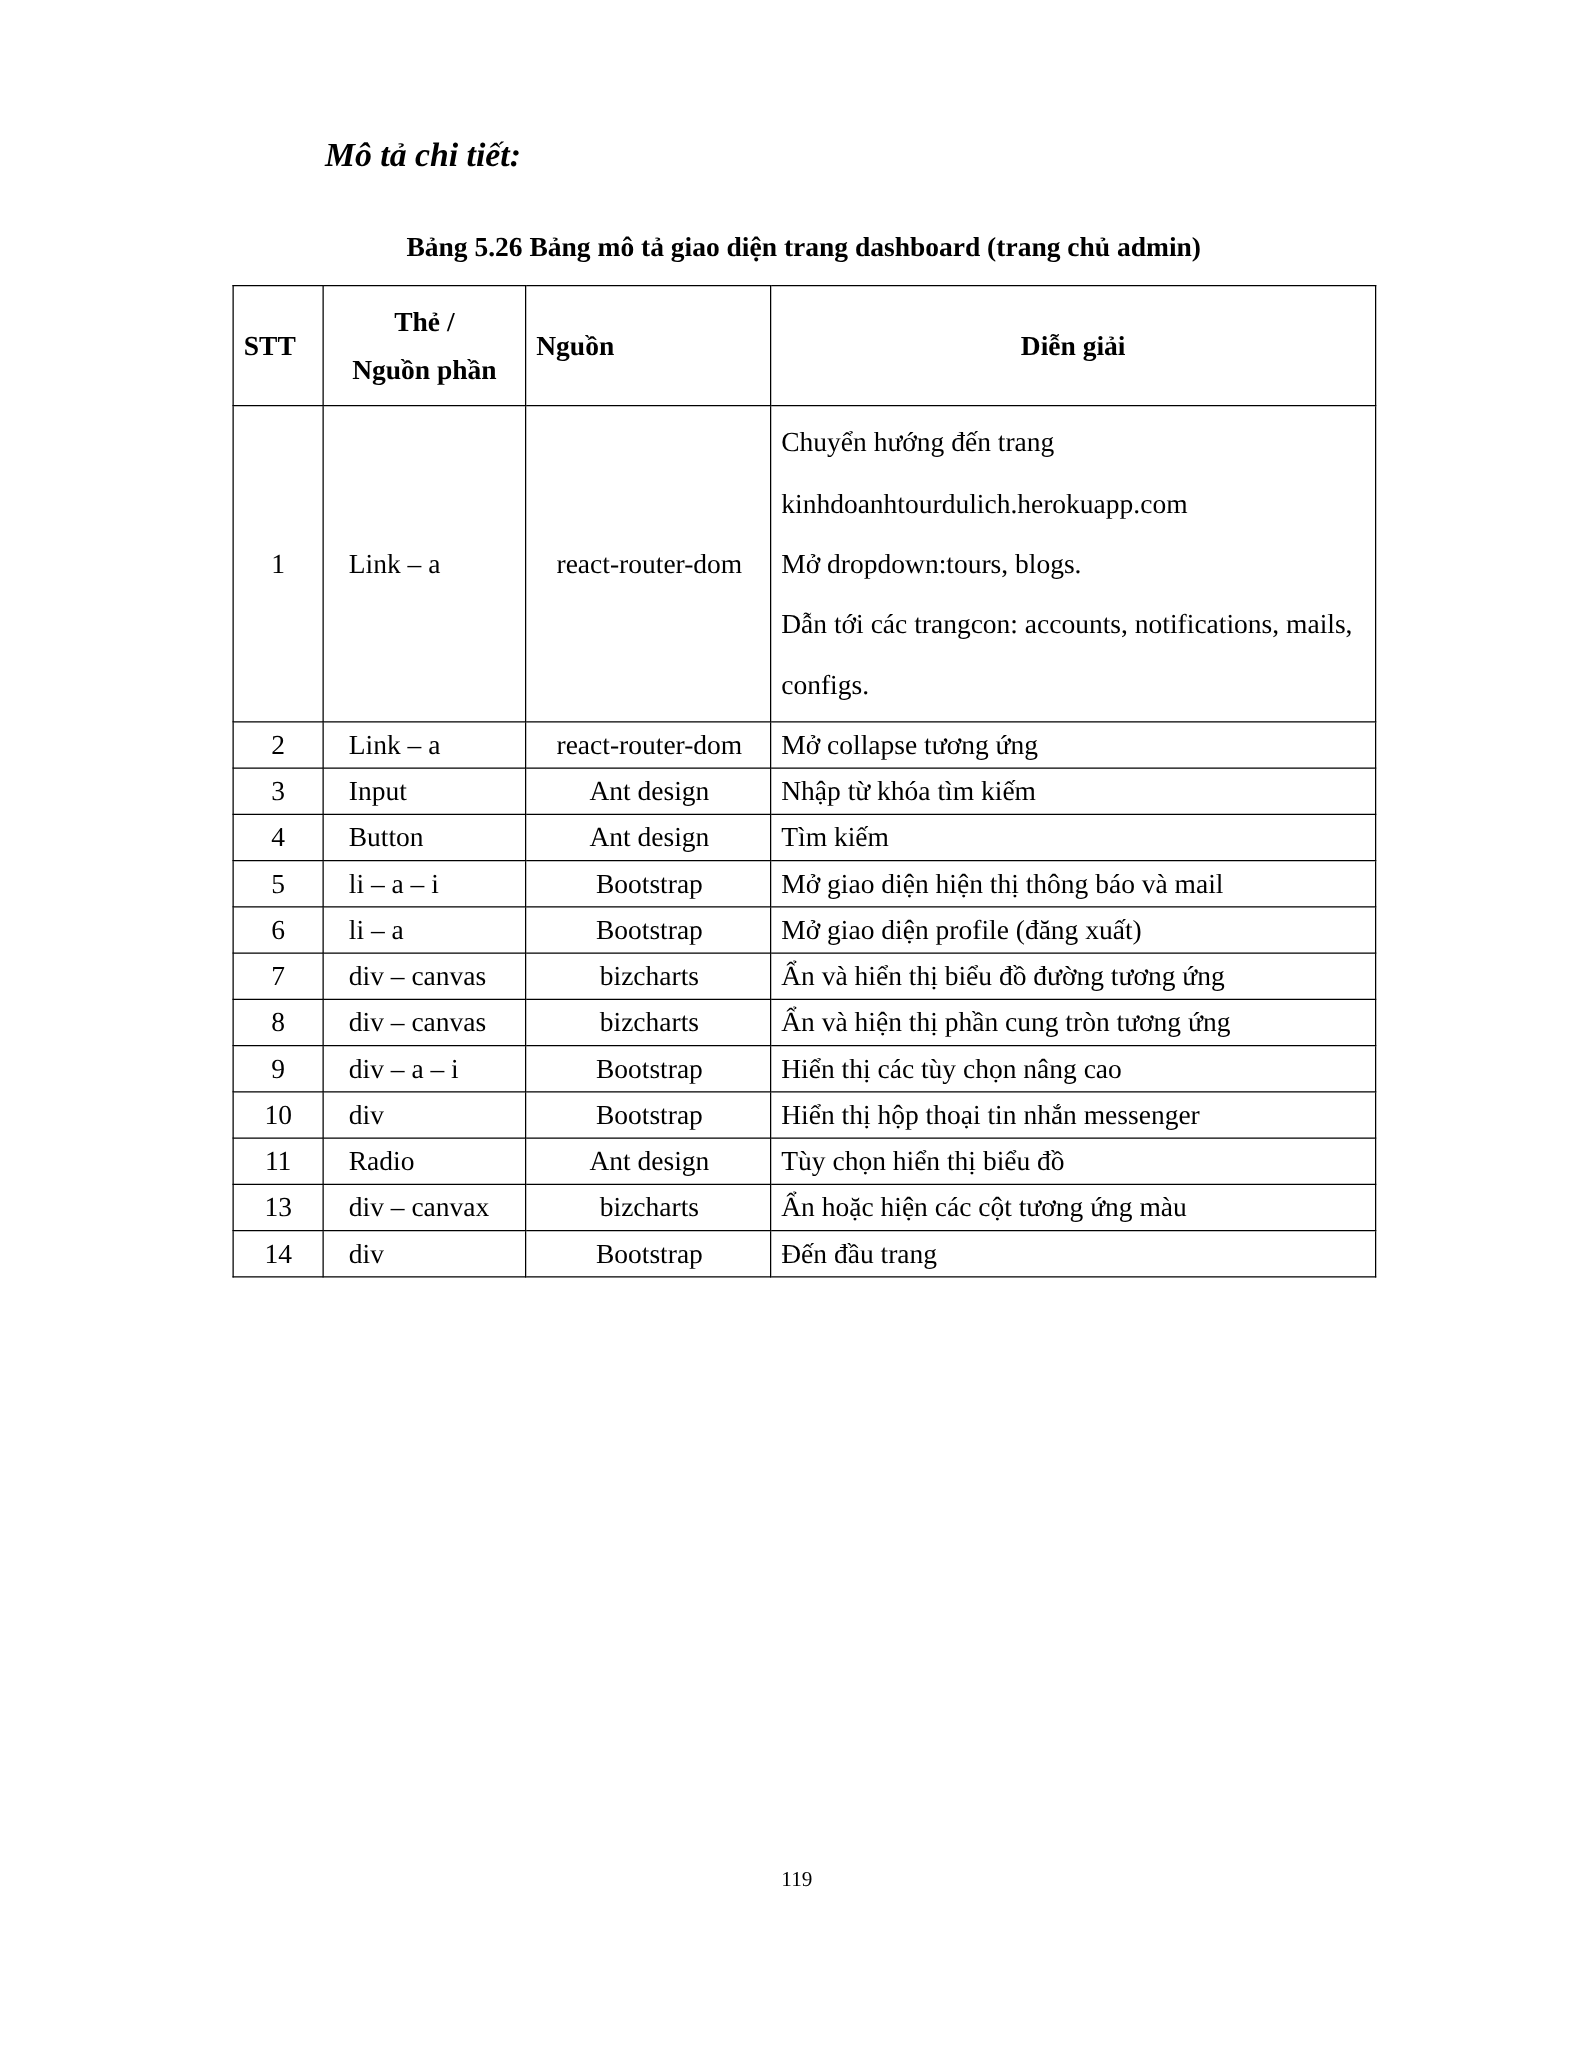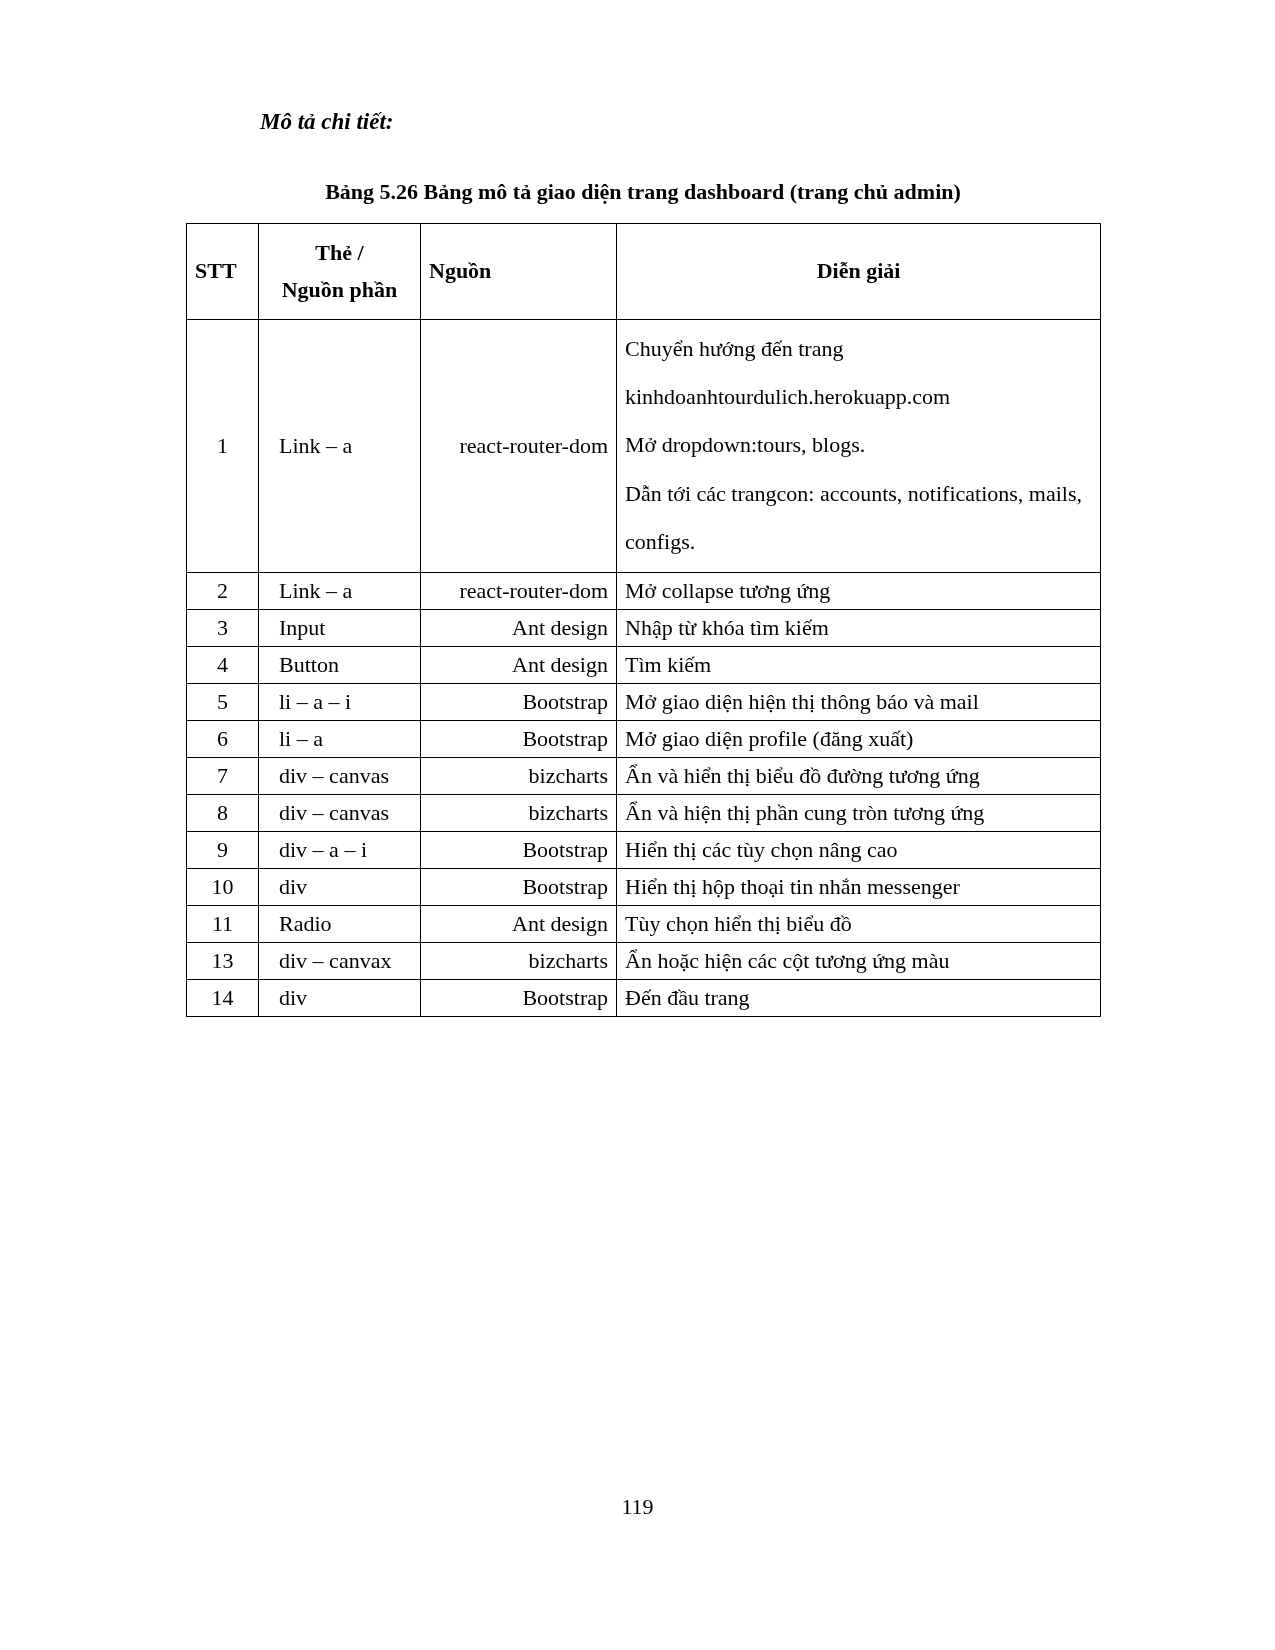--- a/index.html
+++ b/index.html
@@ -14,21 +14,21 @@
     box-sizing: border-box;
     padding-top: 106px;
   }
   .content {
     margin-left: 186px;
     width: 914px;
   }
   .section-heading {
     font-weight: bold;
     font-style: italic;
-    font-size: 23px;
+    font-size: 27px;
     margin: 0 0 0 74px;
     line-height: 1.4;
   }
   .table-caption {
     font-weight: bold;
     font-size: 22px;
     text-align: center;
     margin-top: 40px;
     line-height: 1.3;
   }
@@ -59,42 +59,42 @@
   th.h-src   { text-align: left; }
   th.h-desc  { text-align: center; }
   td.col-stt {
     text-align: center;
   }
   td.col-component {
     text-align: left;
     padding-left: 20px;
   }
   td.col-source {
-    text-align: right;
+    text-align: center;
     padding-left: 10px;
   }
   td.col-description {
     text-align: left;
     padding-left: 8px;
     vertical-align: middle;
   }
   .multiline {
     white-space: pre-line;
     line-height: 2.2;
   }
   th.multiline {
     line-height: 1.7;
   }
   .page-number {
     position: absolute;
     top: 1494px;
     left: 0;
     right: 0;
     text-align: center;
-    font-size: 22px;
+    font-size: 17px;
   }
 </style>
 </head>
 <body>
 
 <div class="content">
 
   <p class="section-heading">Mô tả chi tiết:</p>
 
   <div class="table-caption">Bảng 5.26 Bảng mô tả giao diện trang dashboard (trang chủ admin)</div>

